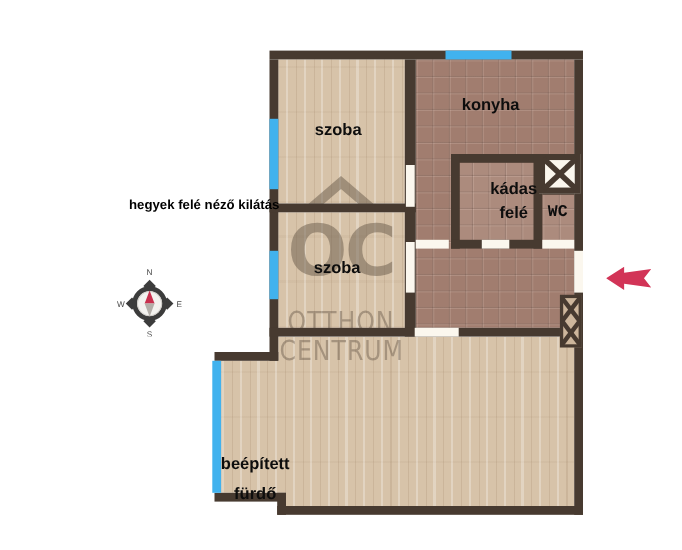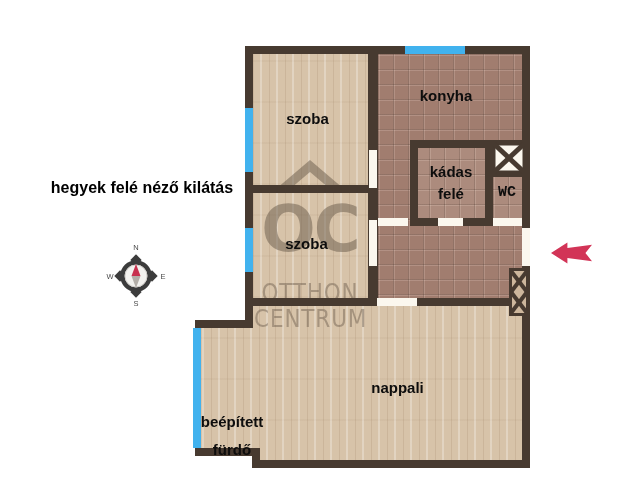--- a/index.html
+++ b/index.html
@@ -37,21 +37,21 @@
   .w{background:#473a30;z-index:3;}
   .door{background:#fbf7ee;z-index:4;}
   .win{background:#41b2ee;z-index:4;}
   
   .lbl{
     color:#0d0d0d;font-weight:bold;font-size:15px;line-height:19px;
     text-align:center;z-index:6;white-space:nowrap;
   }
   .lbl.two{line-height:22px;white-space:normal;}
   .note{
-    color:#000;font-weight:bold;font-size:16px;text-align:center;z-index:6;white-space:nowrap;
+    color:#000;font-weight:bold;font-size:12px;text-align:right;z-index:6;white-space:nowrap;
   }
   
   .wm{z-index:2;color:rgba(104,89,74,0.50);text-align:center;pointer-events:none;}
   .wm-oc{font-family:"DejaVu Sans",sans-serif;font-weight:bold;font-size:64px;letter-spacing:-2px;line-height:74px;}
   .wm-word{font-family:"DejaVu Sans",sans-serif;font-weight:500;font-size:25px;letter-spacing:1px;transform:scaleX(0.86);transform-origin:center;line-height:25px;color:rgba(104,89,74,0.45);}
   
   .shaft{z-index:5;}
   .arrow{
     background:#d23457;z-index:6;
     clip-path:polygon(0 50%, 40% 2%, 40% 27%, 100% 12%, 84% 50%, 100% 88%, 40% 73%, 40% 98%);
@@ -117,26 +117,25 @@
     <rect x="0" y="0" width="20" height="48" fill="#cdb69c" stroke="#473a30" stroke-width="6"></rect>
     <line x1="2" y1="3" x2="18" y2="24" stroke="#473a30" stroke-width="4"></line>
     <line x1="18" y1="3" x2="2" y2="24" stroke="#473a30" stroke-width="4"></line>
     <line x1="2" y1="24" x2="18" y2="45" stroke="#473a30" stroke-width="4"></line>
     <line x1="18" y1="24" x2="2" y2="45" stroke="#473a30" stroke-width="4"></line>
   </svg>
 
   <div class="abs lbl" style="left:260px;top:109px;width:95px;">szoba</div>
   <div class="abs lbl" style="left:260px;top:234px;width:93px;">szoba</div>
   <div class="abs lbl" style="left:400px;top:86px;width:92px;">konyha</div>
-  <div class="abs lbl two" style="left:408px;top:161px;width:86px;">
+  <div class="abs lbl two" style="left:408px;top:161px;width:86px;padding-left:16px;">
     <span>kádas</span><br>
     <span>felé</span>
   </div>
   <div class="abs lbl" style="left:490px;top:183px;width:34px;font-family:Liberation Mono, monospace;">WC</div>
-  <div class="abs lbl" style="left:350px;top:378px;width:95px;">nappali</div>
   <div class="abs lbl two" style="left:186px;top:365px;width:92px;line-height:28px;margin-top:43px;">
     <span>beépített</span><br>
     <span>fürdő</span>
   </div>
 
   <div class="abs note" style="left:30px;top:179px;width:224px;">hegyek felé néző kilátás</div>
 
   <svg class="abs compass" style="left:106px;top:238px;width:60px;height:68px;" viewBox="0 0 60 68">
     <text x="30" y="12" text-anchor="middle" aria-label="N">N</text>
     <text x="4" y="41" text-anchor="middle">W</text>

